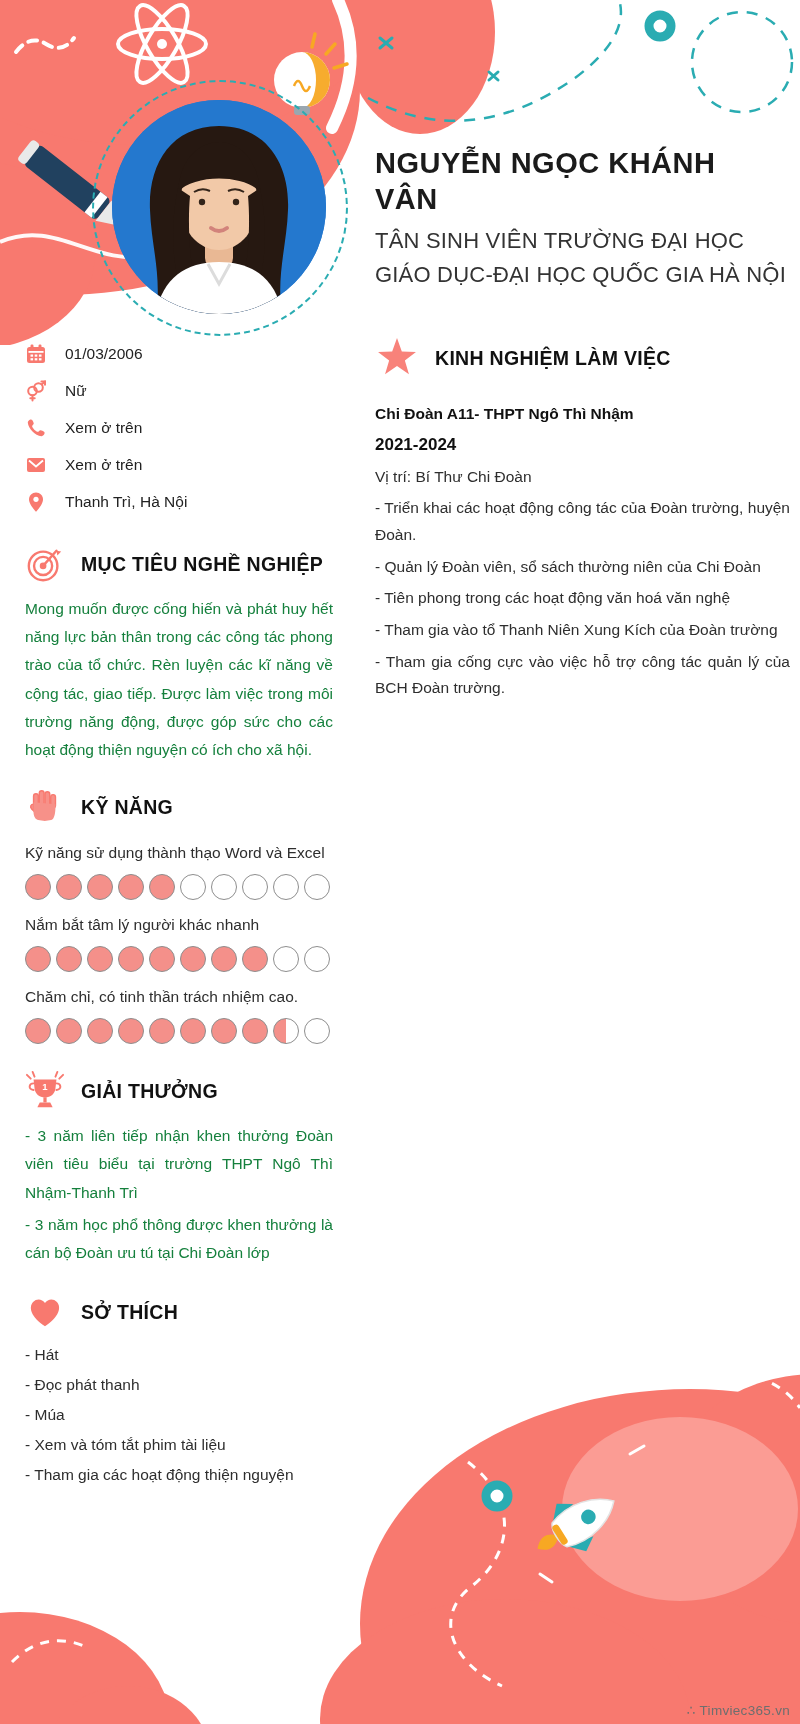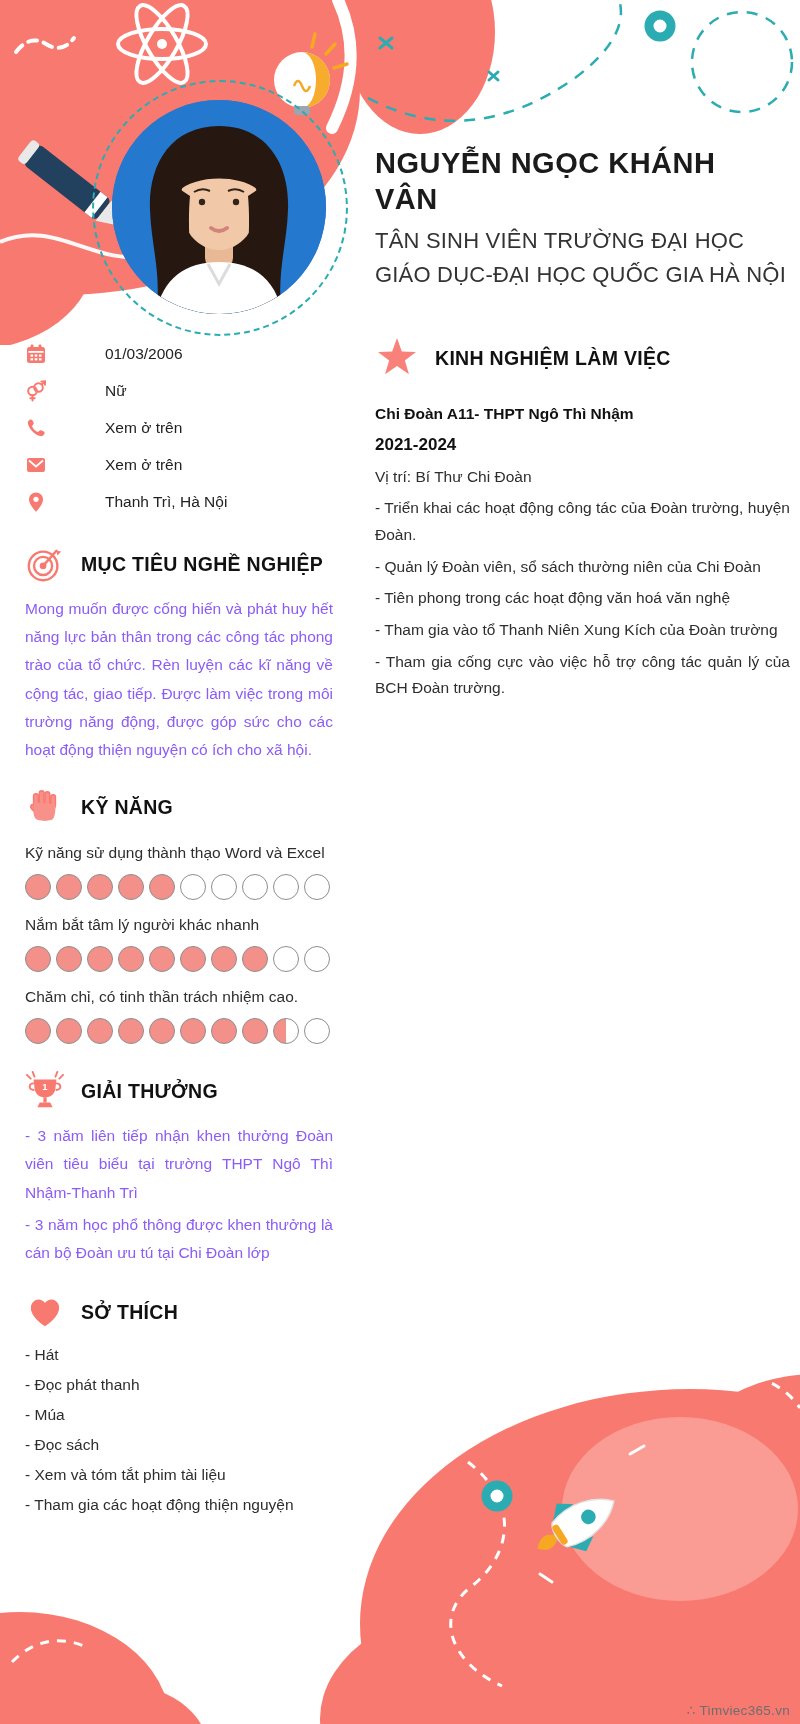--- a/index.html
+++ b/index.html
@@ -37,29 +37,29 @@
     font-size:22px;font-weight:500;color:#333;line-height:1.55;letter-spacing:.2px;
   }
 
   
   #left-col{left:25px;top:342px;width:308px;z-index:5;}
   #right-col{left:375px;top:336px;width:415px;z-index:5;}
 
   
   .info-row{display:flex;align-items:center;margin-bottom:14px;height:23px;}
   .info-row .ic{width:22px;height:22px;flex:0 0 22px;margin-right:18px;}
-  .info-val{font-size:15.5px;color:#222;margin-left:40px;}
+  .info-val{font-size:15.5px;color:#222;}
 
   
   .sec-head{display:flex;align-items:center;margin-top:26px;margin-bottom:10px;}
   .sec-head .sic{width:40px;height:42px;flex:0 0 40px;margin-right:16px;}
   .sec-title{font-size:19.5px;font-weight:bold;color:#111;letter-spacing:.3px;}
 
   .body-text{
-    font-size:15.5px;line-height:1.82;color:#8b5cf6;text-align:justify;margin:0;
+    font-size:15.5px;line-height:1.82;color:#15803d;text-align:justify;margin:0;
   }
   .list-line{font-size:15.5px;line-height:1.55;color:#2e2e2e;margin:0 0 6px 0;}
 
   
   .skill{margin-top:16px;}
   .skill-label{font-size:15.5px;color:#2e2e2e;margin-bottom:12px;}
   .dots{display:flex;gap:5px;}
   .dot{width:26px;height:26px;border-radius:50%;border:1.5px solid #8e8e8e;box-sizing:border-box;background:#fff;}
   .dot.filled{background:#F4908A;}
   .dot.half{background:linear-gradient(to right,#F4908A 50%,#ffffff 50%);}
@@ -297,21 +297,20 @@
   <div class="sec-head" style="margin-top:24px;">
     <svg class="sic" viewBox="0 0 42 42">
       <path d="M21 36 C6 26 3.5 16 8.5 10.5 C12.2 6.5 18 7.2 21 11.5 C24 7.2 29.8 6.5 33.5 10.5 C38.5 16 36 26 21 36 Z" fill="#F8796F"></path>
     </svg>
     <span class="sec-title">SỞ THÍCH</span>
   </div>
   <div>
     <p class="list-line">- Hát</p>
     <p class="list-line">- Đọc phát thanh</p>
     <p class="list-line">- Múa</p>
-    <p class="list-line">- Đọc sách</p>
     <p class="list-line">- Xem và tóm tắt phim tài liệu</p>
     <p class="list-line">- Tham gia các hoạt động thiện nguyện</p>
   </div>
 </div>
 
 <div id="right-col" class="abs">
   <div class="sec-head" style="margin-top:0;">
     <svg class="sic" viewBox="0 0 42 42" style="width:44px;height:44px;flex-basis:44px;">
       <polygon points="21,2 25.6,14.9 39.1,15.2 28.5,23.4 32.4,36.4 21,28.6 9.6,36.4 13.5,23.4 2.9,15.2 16.4,14.9" fill="#F8827A"></polygon>
     </svg>

